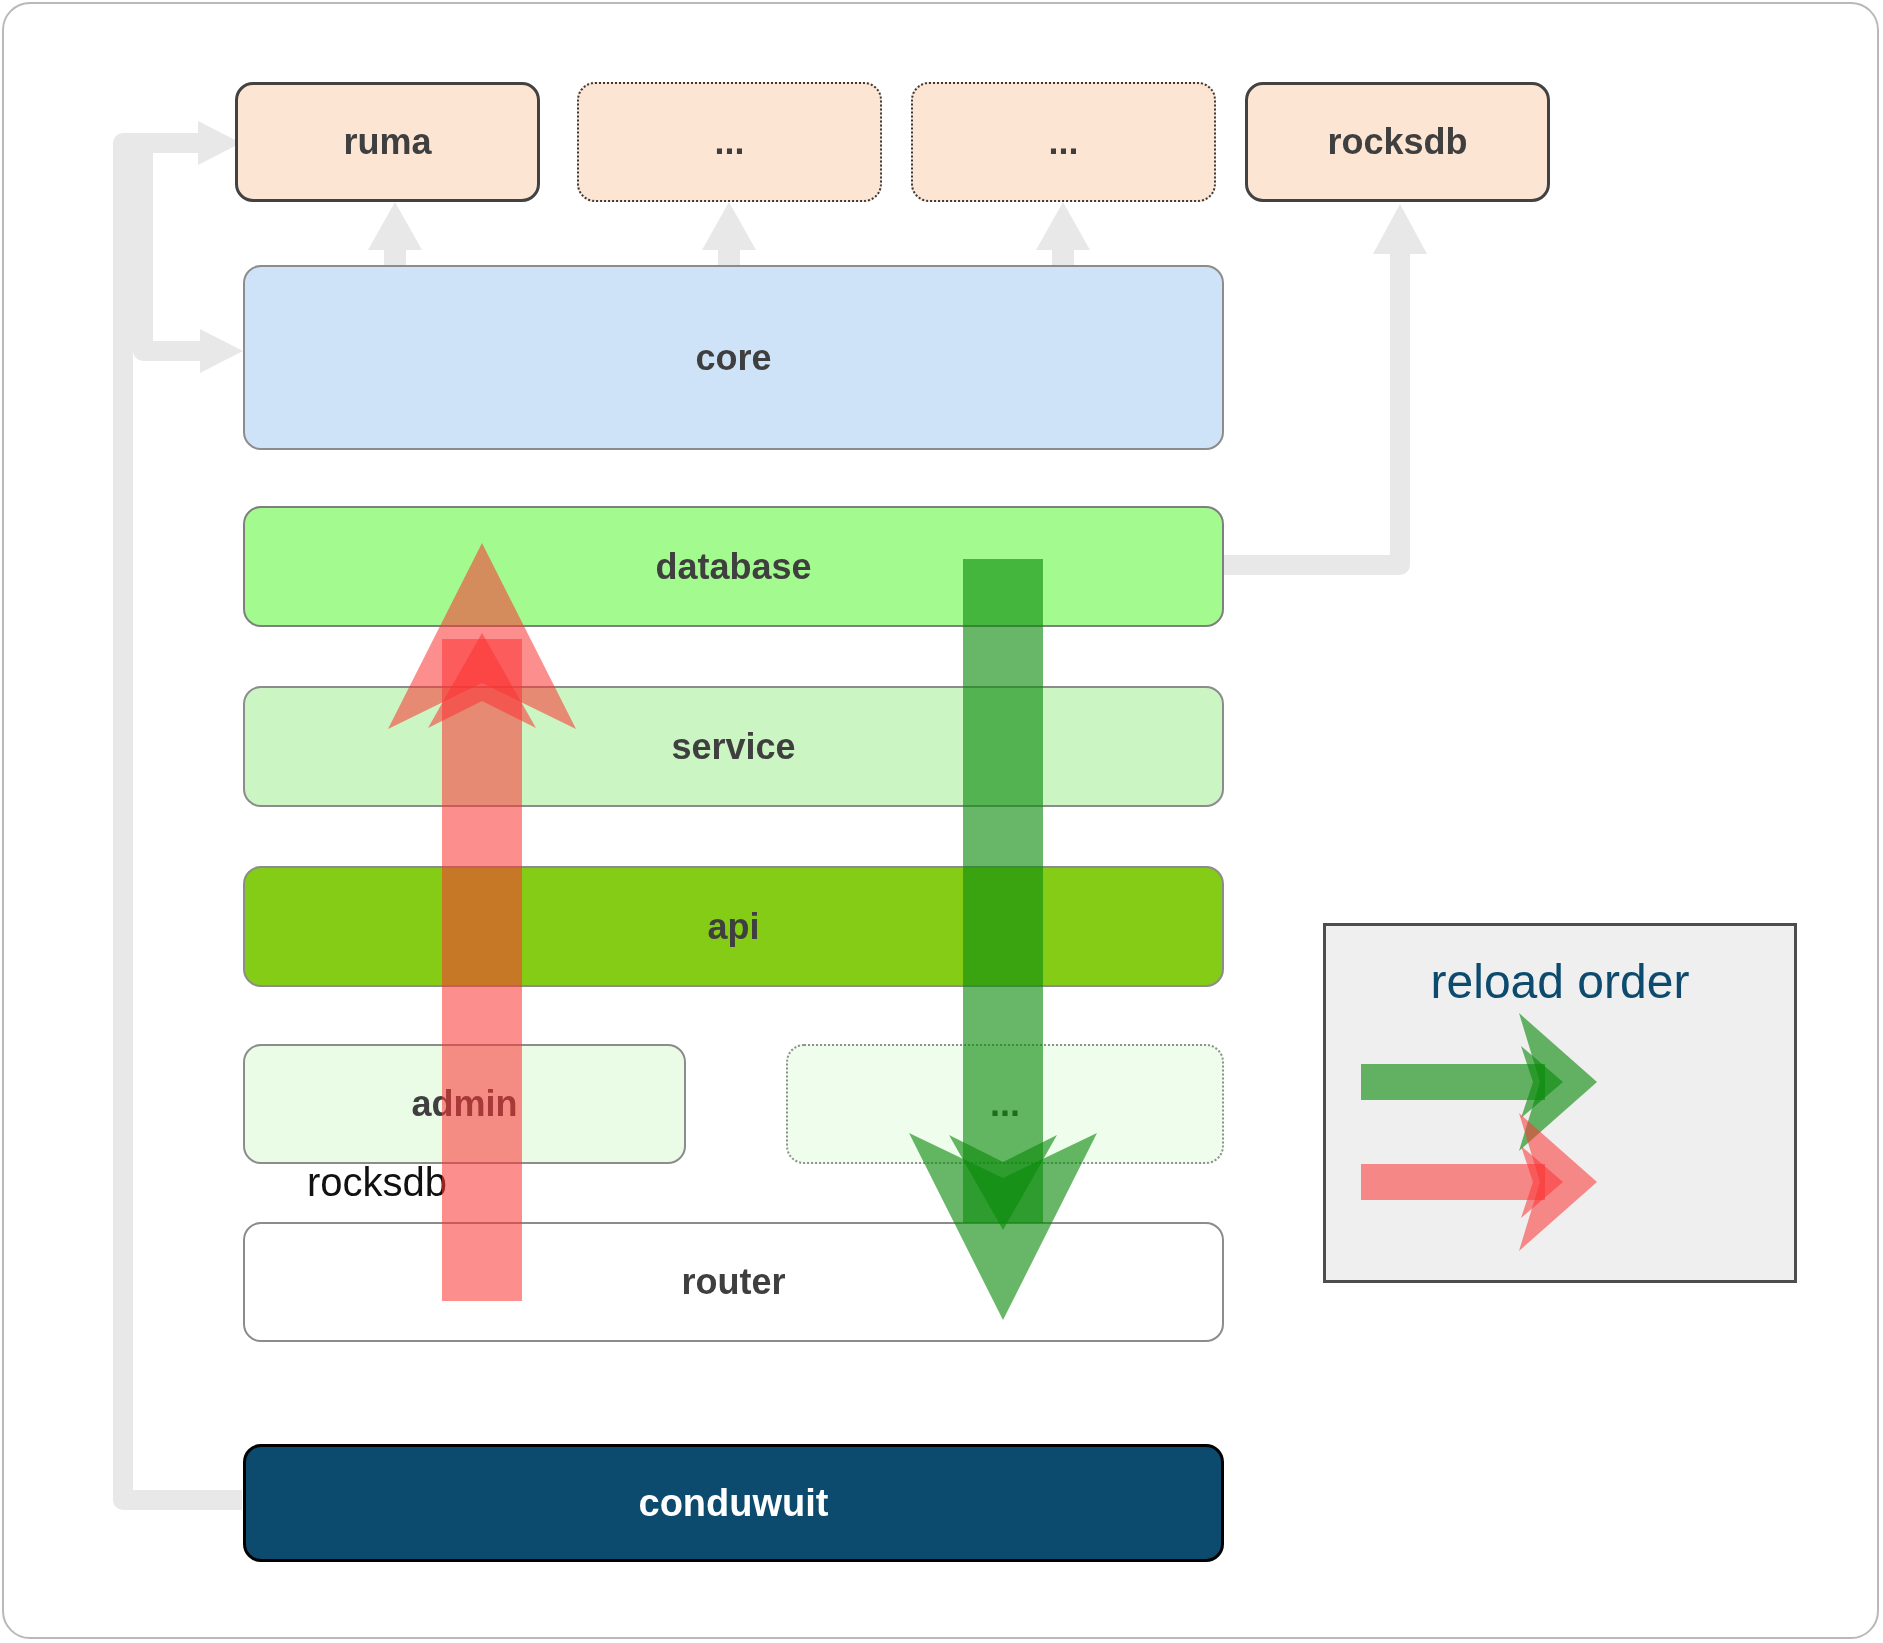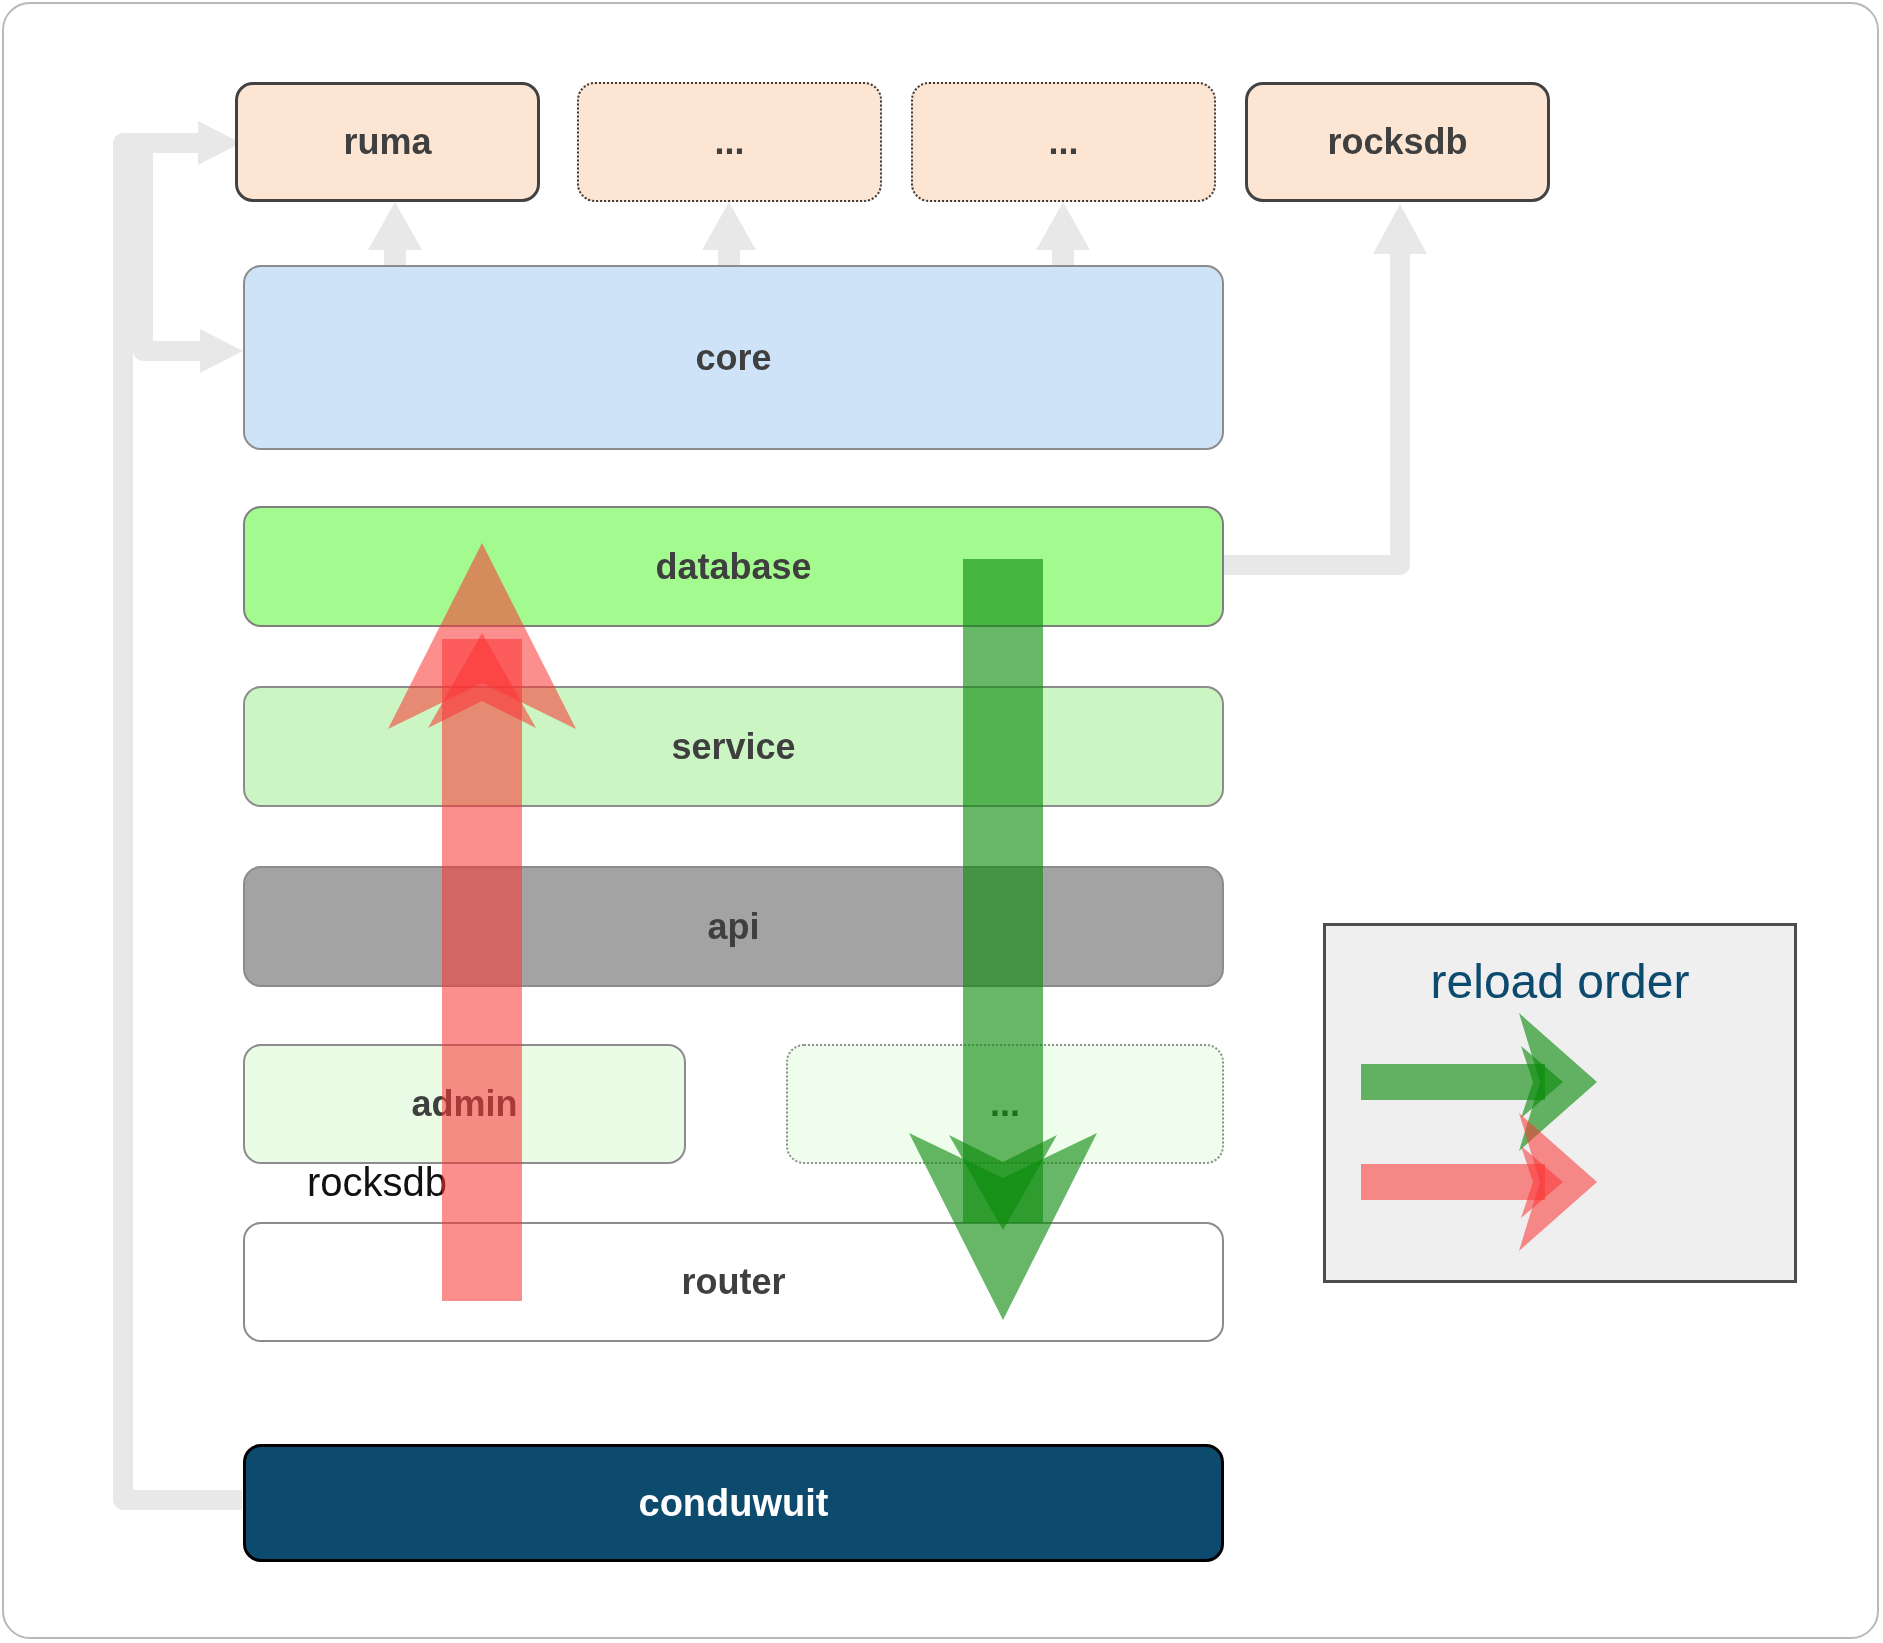--- a/index.html
+++ b/index.html
@@ -19,21 +19,21 @@
     position:absolute;box-sizing:border-box;
     display:flex;align-items:center;justify-content:center;
     font-weight:bold;font-size:36px;color:#3f3f3f;
     border-radius:18px;border:2px solid #8c8c8c;
   }
   .peach{background:#fce5d3;border:3px solid #424242;}
   .peach-dotted{background:#fce5d3;border:2px dotted #3a3a3a;}
   .core{background:#cfe3f8;}
   .database{background:#a3fb8f;border-color:#7f7f7f;}
   .service{background:#cbf5c3;}
-  .api{background:#a3a3a3;}
+  .api{background:#84cc16;}
   .admin{background:#eafbe6;}
   .green-dotted{background:#effdec;border:2px dotted #8f8f8f;}
   .router{background:#ffffff;}
   .conduwuit{background:#0c4a6e;border:3px solid #000000;color:#ffffff;font-size:38px;}
   .legend{
     position:absolute;left:1323px;top:923px;width:474px;height:360px;
     background:#efefef;border:3px solid #4d4d4d;box-sizing:border-box;z-index:3;
   }
   .legend-title{
     position:absolute;left:0;top:28px;width:100%;text-align:center;

